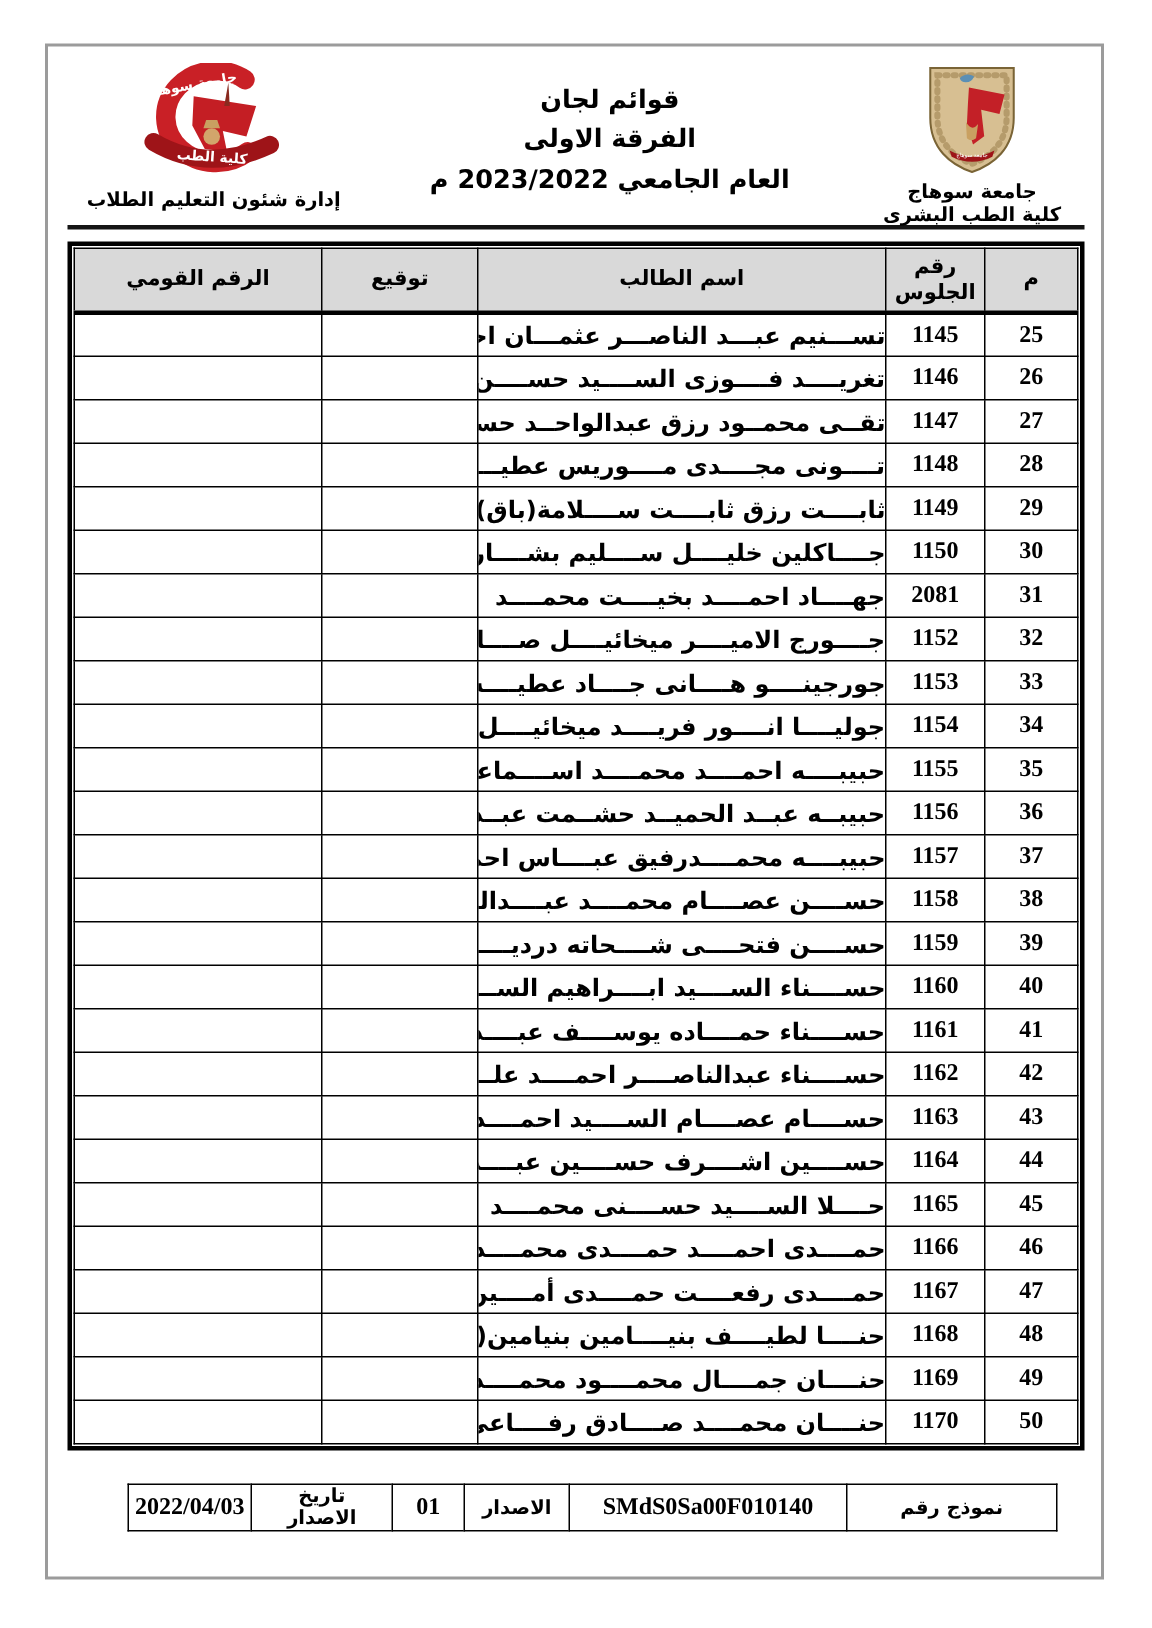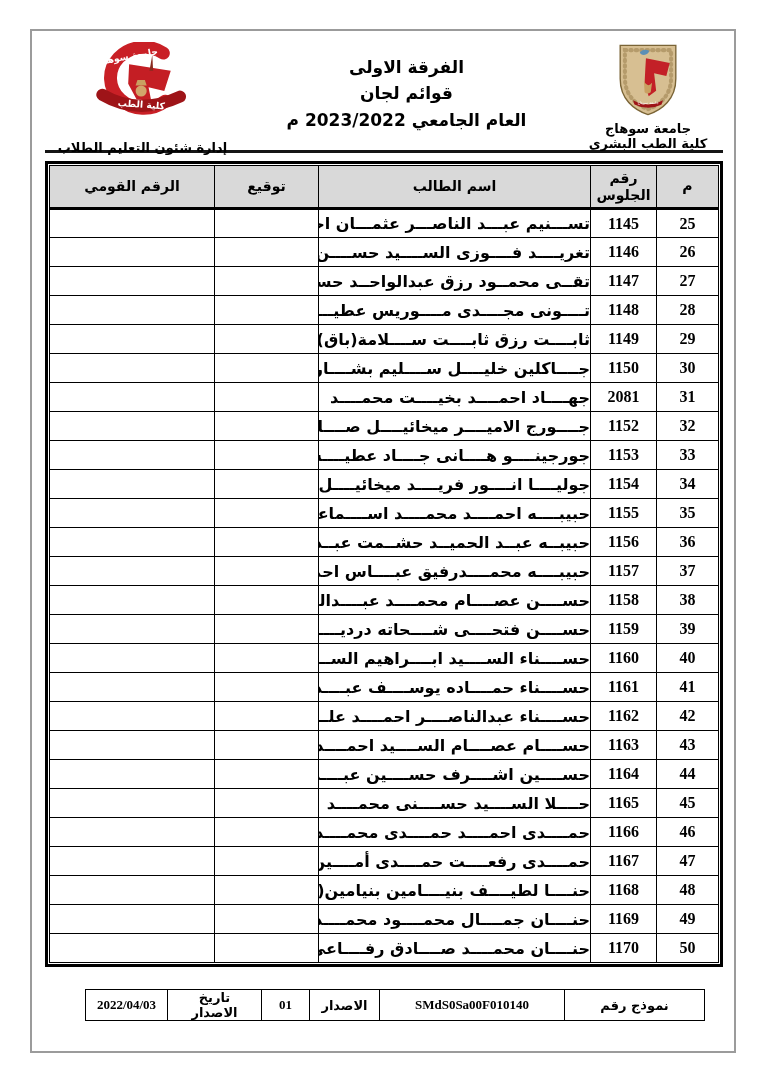--- a/index.html
+++ b/index.html
@@ -9,21 +9,21 @@
         border:2px solid #9b9b9b;box-sizing:border-box;pointer-events:none;}
   .content{position:absolute;left:45px;top:42px;width:678px;}
 
   
   .doc-header{display:flex;direction:rtl;width:100%;height:106px;}
   .hdr-right{width:150px;text-align:center;}
   .hdr-right .uni-line{font-weight:bold;font-size:13px;line-height:1.15;}
   .hdr-center{flex:1;text-align:center;padding-top:12px;}
   .hdr-center .title-line{font-weight:bold;font-size:17px;line-height:1.55;}
   .hdr-left{width:195px;text-align:center;}
-  .hdr-left .dept-line{font-weight:bold;font-size:13px;margin-top:20px;}
+  .hdr-left .dept-line{font-weight:bold;font-size:13px;margin-top:6px;}
 
   .separator{border-top:3px solid #151515;margin-top:2px;width:100%;}
 
   
   .table-outer{border:3px solid #000;padding:1px;margin-top:8px;}
   table.main{width:100%;border-collapse:collapse;table-layout:fixed;direction:rtl;}
   table.main th,table.main td{border:1px solid #000;padding:0;box-sizing:border-box;}
   table.main thead th{background:#d9d9d9;height:43px;font-weight:bold;font-size:14px;
         text-align:center;vertical-align:middle;line-height:1.15;}
   table.main thead tr{border-bottom:3px solid #000;}
@@ -31,21 +31,21 @@
   td.num{font-family:"Liberation Serif",serif;font-weight:bold;font-size:16px;text-align:center;margin-left:32px;}
   td.name{font-weight:bold;font-size:16px;text-align:right;padding:0 5px 0 2px;
         white-space:nowrap;overflow:hidden;}
   td.blank{background:#fff;}
 
   
   .footer-wrap{width:620px;margin:22px 0 0 40px;}
   table.footer{width:100%;border-collapse:collapse;table-layout:fixed;direction:rtl;}
   table.footer td{border:1.5px solid #000;height:26px;font-weight:bold;font-size:13px;
         text-align:center;vertical-align:middle;box-sizing:border-box;}
-  table.footer td.latin{font-family:"Liberation Serif",serif;font-size:13px;direction:ltr;}
+  table.footer td.latin{font-family:"Liberation Serif",serif;font-size:16px;direction:ltr;}
   table.footer td.lbl{padding:0 6px;}
 </style>
 </head>
 <body>
 
 <div class="page">
   <div class="page-frame"></div>
   <div class="content">
 
     <header class="doc-header">
@@ -58,22 +58,22 @@
           <path d="M47,24 L82,31 L77,50 L59,46 L62,72 L51,80 L45,60 L46,40 Z" fill="#c32027"></path>
           <path d="M44,58 q6,10 12,2 l-2,14 q-5,4 -9,0 Z" fill="#c9a061"></path>
           <path d="M28,86 q22,12 44,0 l-2,6 q-20,10 -40,0 Z" fill="#9e1418"></path>
           <text x="50" y="92" text-anchor="middle" font-size="5.5" fill="#ffffff">جامعة سوهاج</text>
         </svg>
         <div class="uni-line">جامعة سوهاج</div>
         <div class="uni-line">كلية الطب البشرى</div>
       </div>
 
       <div class="hdr-center">
+        <div class="title-line">قوائم لجان</div>
         <div class="title-line">الفرقة الاولى</div>
-        <div class="title-line">قوائم لجان</div>
         <div class="title-line">العام الجامعي 2023/2022 م</div>
       </div>
 
       <div class="hdr-left">
         <svg width="170" height="74" viewBox="0 0 180 80">
           <path d="M 112,12 A 36,33 0 1 0 114,64" fill="none" stroke="#c92026" stroke-width="14" stroke-linecap="round"></path>
           <path d="M 75,24 L 120,31 L 113,53 L 96,49 L 99,64 L 83,62 L 74,45 Z" fill="#c41e24"></path>
           <path d="M 100,14 L 97,31 L 101,31 Z" fill="#8a2a1f"></path>
           <circle cx="88" cy="53" r="6" fill="#d2a56b"></circle>
           <path d="M 82,47 h12 l-2,-6 h-8 Z" fill="#c9a061"></path>

